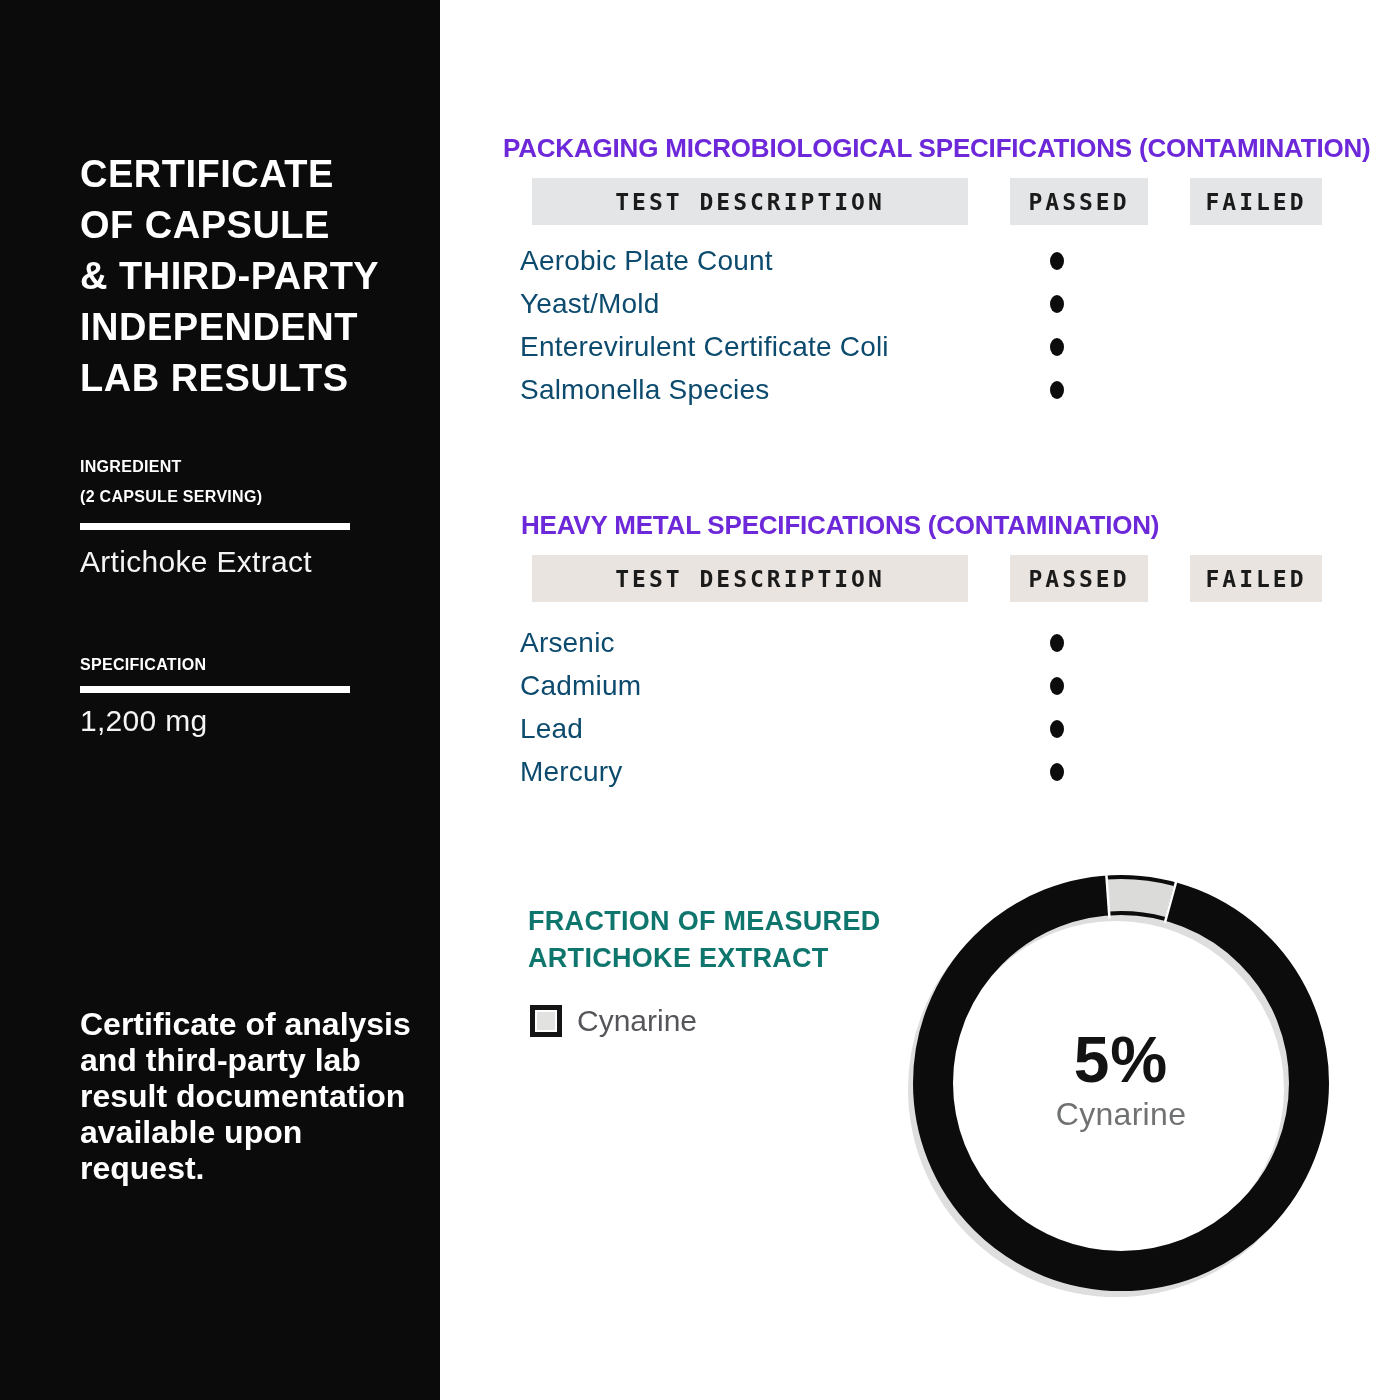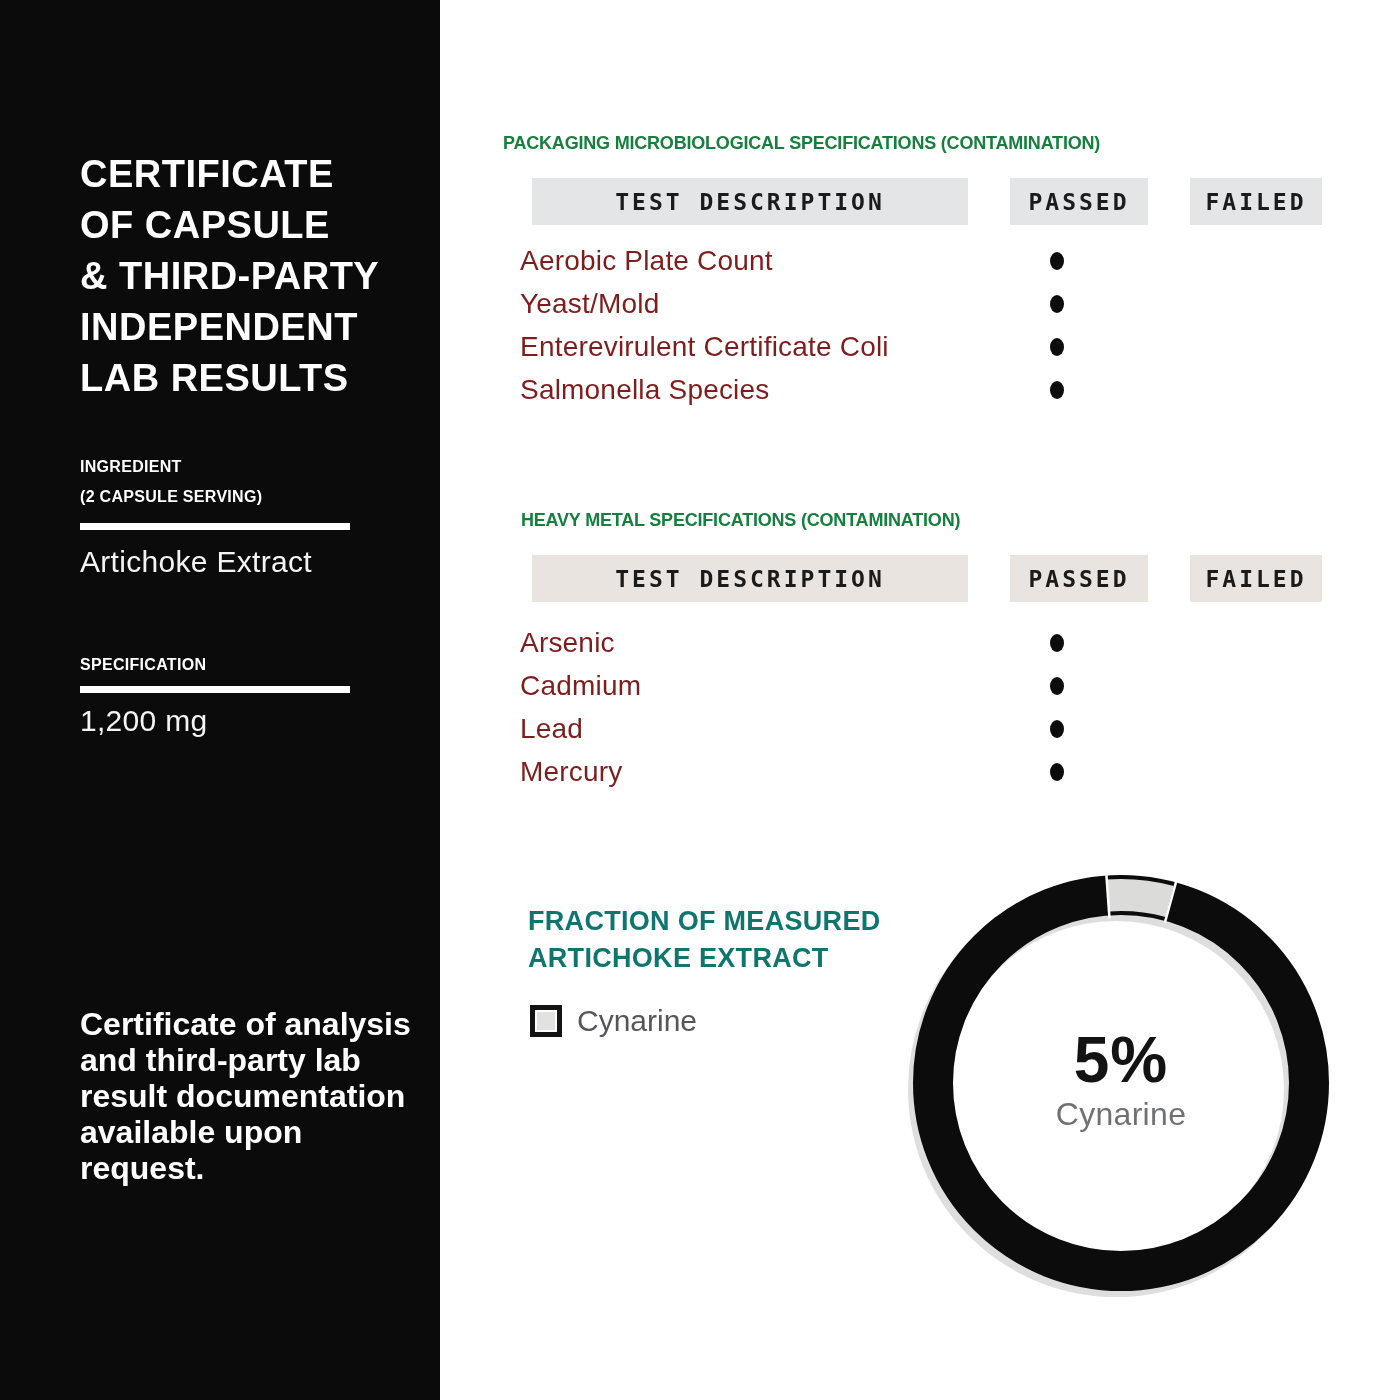--- a/index.html
+++ b/index.html
@@ -8,33 +8,33 @@
     font-family:"Liberation Sans", sans-serif;overflow:hidden;
   }
   
   .sidebar{position:absolute;left:0;top:0;width:440px;height:1400px;background:#0b0b0b;color:#ffffff;}
   .side-title{position:absolute;left:80px;top:124px;font-size:38px;font-weight:bold;line-height:51px;letter-spacing:.5px;}
   .side-label{position:absolute;left:80px;font-size:16px;font-weight:bold;line-height:30px;letter-spacing:.3px;}
   .side-rule{position:absolute;left:80px;width:270px;height:7px;background:#ffffff;}
   .side-value{position:absolute;left:80px;font-size:30px;font-weight:normal;color:#f4f4f4;letter-spacing:.3px;}
   .side-footnote{position:absolute;left:80px;top:1006px;font-size:32px;font-weight:bold;line-height:36px;}
   
-  .sec-title{position:absolute;font-size:18px;font-weight:bold;color:#15803d;letter-spacing:-.2px;white-space:nowrap;}
+  .sec-title{position:absolute;font-size:26px;font-weight:bold;color:#6d28d9;letter-spacing:-.2px;white-space:nowrap;}
   
   .thead{position:absolute;left:500px;display:grid;grid-template-columns:468px 170px 164px;column-gap:10px;}
   .thead .hcell{
     height:47px;display:flex;align-items:center;justify-content:center;
     font-family:"DejaVu Sans Mono", monospace;font-weight:bold;font-size:23px;
     letter-spacing:3px;color:#1b1b1b;margin-left:32px;
   }
   .t1 .hcell{background:#e3e5e7;}
   .t2 .hcell{background:#e9e4df;}
   .trows{position:absolute;left:500px;width:822px;}
   .trow{display:grid;grid-template-columns:468px 170px 164px;column-gap:10px;height:43px;align-items:center;}
-  .tcell.desc{padding-left:20px;font-size:28px;color:#7f1d1d;letter-spacing:.2px;}
+  .tcell.desc{padding-left:20px;font-size:28px;color:#0c4a6e;letter-spacing:.2px;}
   .dotwrap{display:flex;justify-content:center;}
   .dot{width:14px;height:18px;border-radius:50%;background:#0c0c0c;transform:translateX(-6px);}
   
   .frac-heading{position:absolute;left:528px;top:903px;font-size:27px;font-weight:bold;line-height:37px;color:#0f766e;letter-spacing:.3px;}
   .legend{position:absolute;left:530px;top:1004px;display:flex;align-items:center;gap:15px;}
   .legend-box{width:18px;height:18px;border:5px solid #141414;background:#ffffff;display:flex;align-items:center;justify-content:center;padding:2px;}
   .legend-box-fill{width:18px;height:18px;background:#e2e2e0;}
   .legend-label{font-size:30px;color:#55565a;}
   
   .donut{position:absolute;left:913px;top:875px;width:416px;height:416px;}

